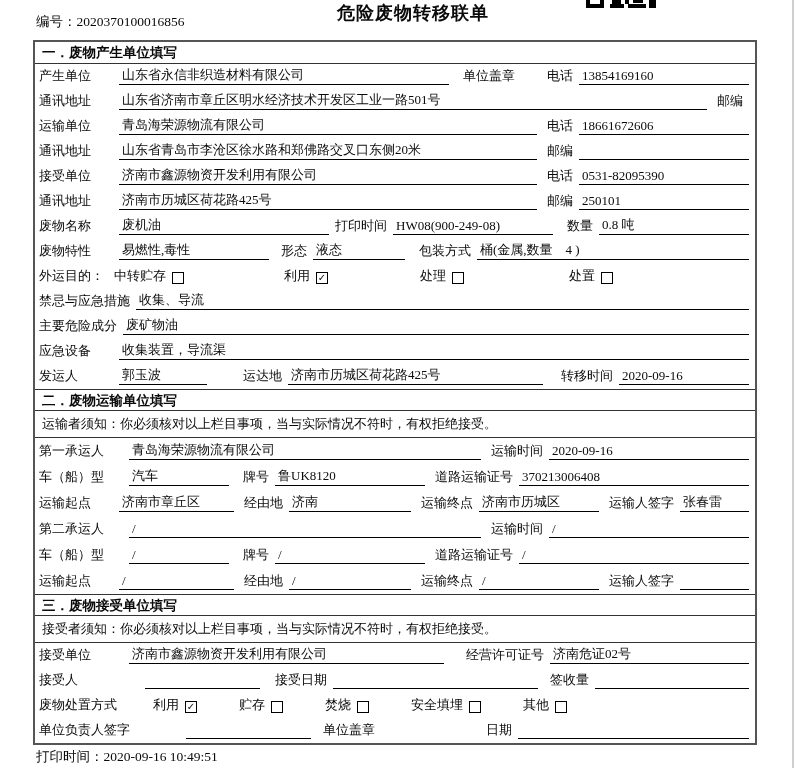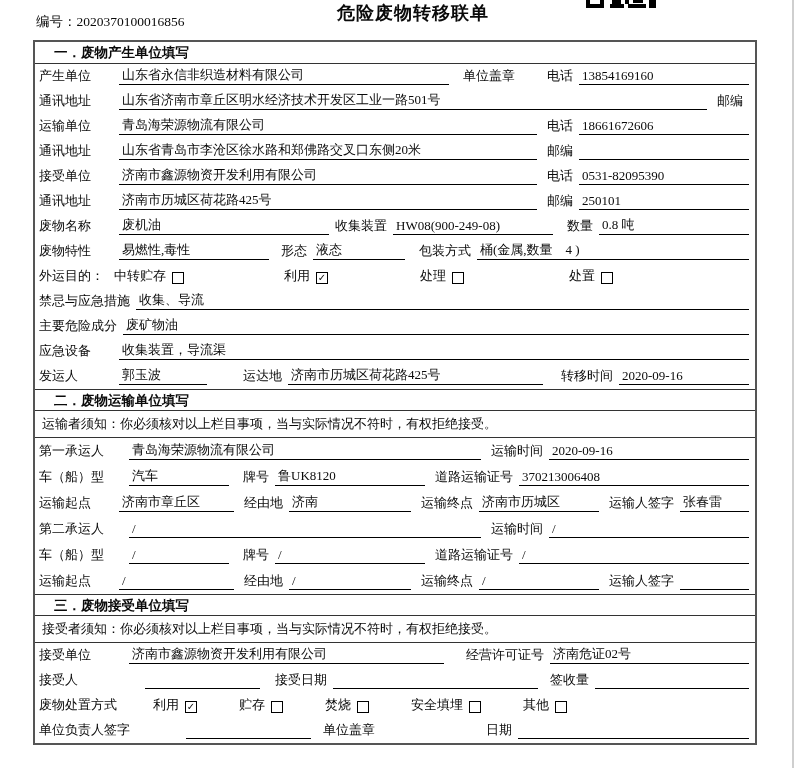--- a/index.html
+++ b/index.html
@@ -15,21 +15,21 @@
   .doc-no { position:absolute; left:36px; top:13px; font-size:13.5px; white-space:nowrap; }
   .doc-title {
     position:absolute; left:337px; top:1px; font-size:18px; font-weight:bold;
     font-family:"Liberation Sans","DejaVu Sans",sans-serif; letter-spacing:1px; white-space:nowrap;
   }
   .qr-frag { position:absolute; left:586px; top:0; }
 
   .form { position:absolute; left:33px; top:40px; width:724px; border:2px solid #555; background:#fff; }
 
   .sec-h {
-    height:22px; line-height:21px; padding-left:19px; font-weight:bold; font-size:13.5px;
+    height:22px; line-height:21px; padding-left:7px; font-weight:bold; font-size:13.5px;
     font-family:"Liberation Sans","DejaVu Sans",sans-serif; border-bottom:1px solid #333;
   }
   .sec-h.bt { border-top:1px solid #333; }
   .note { height:27px; line-height:26px; padding-left:7px; border-bottom:1px solid #333; white-space:nowrap; }
 
   .row { display:flex; align-items:flex-end; height:25px; padding:0 6px 4px 4px; white-space:nowrap; }
   .row.h26 { height:26px; }
   .lbl { margin-right:6px; flex:0 0 auto; }
   .fill { border-bottom:1px solid #000; padding:0 3px; min-height:17px; overflow:hidden; flex:0 0 auto; }
   .grow { flex:1 1 auto; }
@@ -116,21 +116,21 @@
     <div class="row">
       <span class="lbl mw74">通讯地址</span>
       <span class="fill grow">济南市历城区荷花路425号</span>
       <span class="lbl" style="margin-left:10px">邮编</span>
       <span class="fill" style="width:170px">250101</span>
     </div>
 
     <div class="row">
       <span class="lbl mw74">废物名称</span>
       <span class="fill" style="width:210px">废机油</span>
-      <span class="lbl" style="margin-left:6px">收集装置</span>
+      <span class="lbl" style="margin-left:6px">打印时间</span>
       <span class="fill" style="width:160px">HW08(900-249-08)</span>
       <span class="lbl" style="margin-left:14px">数量</span>
       <span class="fill grow">0.8 吨</span>
     </div>
 
     <div class="row">
       <span class="lbl mw74">废物特性</span>
       <span class="fill" style="width:150px">易燃性,毒性</span>
       <span class="lbl" style="margin-left:12px">形态</span>
       <span class="fill" style="width:92px">液态</span>
@@ -285,15 +285,18 @@
     <div class="row">
       <span class="lbl">单位负责人签字</span>
       <span class="fill" style="width:125px;margin-left:50px"></span>
       <span class="lbl" style="margin-left:12px">单位盖章</span>
       <span class="lbl" style="margin-left:105px">日期</span>
       <span class="fill grow"></span>
     </div>
 
   </div>
 
+  <div class="print-line">
+    <span>打印时间：</span><span>2020-09-16 10:49:51</span>
+  </div>
 
   <div class="page-edge"></div>
 </div>
 
 </body></html>

